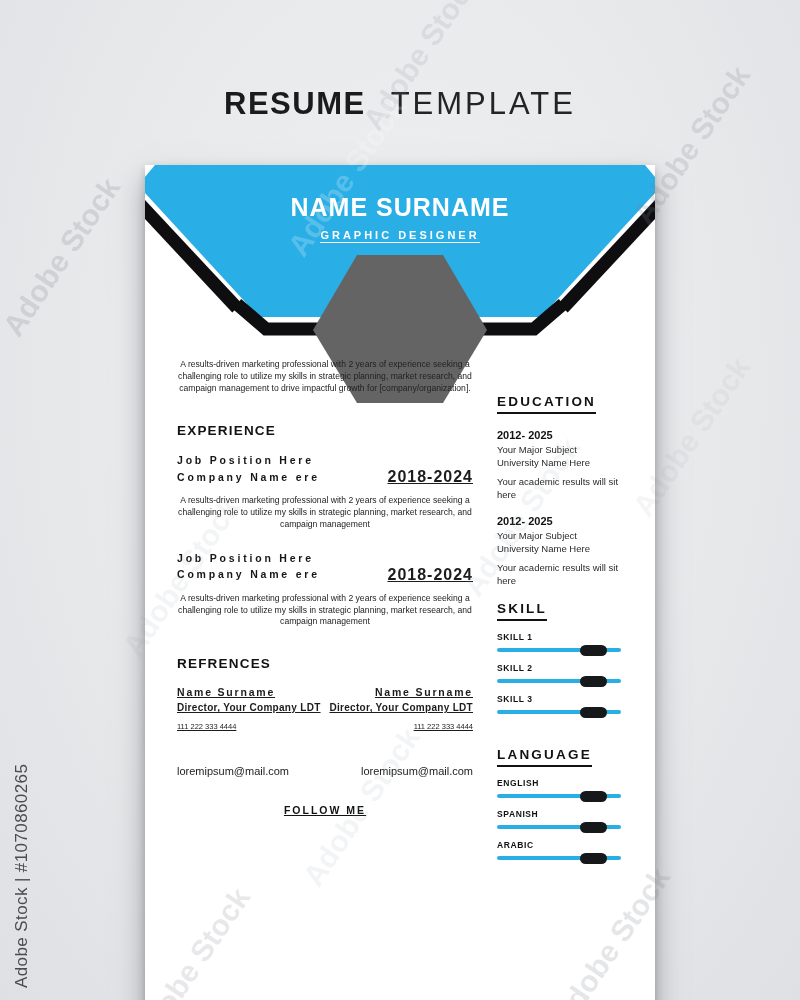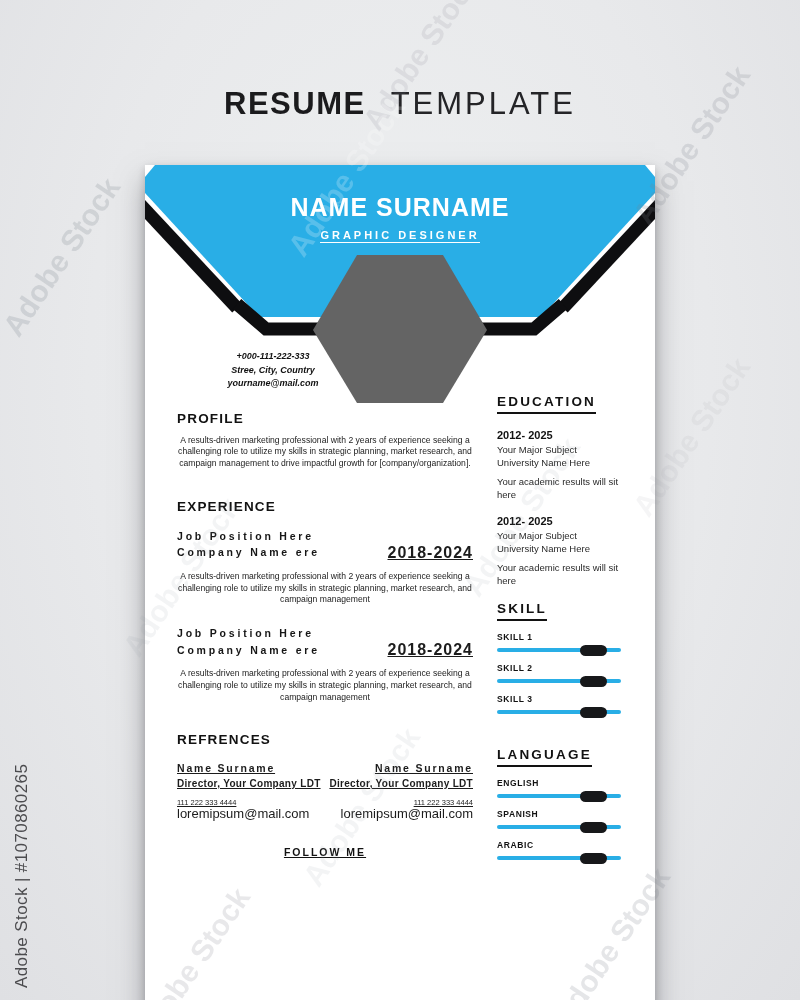--- a/index.html
+++ b/index.html
@@ -38,21 +38,21 @@
   .jobpos{font-weight:700;font-size:10.5px;letter-spacing:2.8px;line-height:15px;color:#161616;}
   .jobrow{display:flex;justify-content:space-between;align-items:center;}
   .jobdate{font-weight:700;font-size:16px;letter-spacing:1px;text-decoration:underline;}
   .mt-ref{margin-top:28px;}
   .refs{display:flex;justify-content:space-between;margin-top:13px;}
   .ref{width:146px;}
   .ref.right{text-align:right;}
   .ref-name{font-weight:700;font-size:10.5px;letter-spacing:1.8px;text-decoration:underline;line-height:16px;}
   .ref-title{font-weight:700;font-size:10px;letter-spacing:.3px;text-decoration:underline;line-height:16px;}
   .ref-phone{font-size:7.5px;text-decoration:underline;margin-top:5px;line-height:11px;}
-  .ref-email{font-size:13px;line-height:11px;}
+  .ref-email{font-size:11px;line-height:11px;margin-top:34px;}
   .follow{margin-top:23px;text-align:center;}
   .follow span{font-weight:700;font-size:10.5px;letter-spacing:2px;text-decoration:underline;color:#121212;}
   
   .rh{display:inline-block;font-weight:700;font-size:13.5px;letter-spacing:2.2px;
     border-bottom:2px solid #121212;padding-bottom:3px;color:#121212;}
   .edu{margin-top:14px;}
   .edu+.edu{margin-top:13px;}
   .edu-date{font-weight:700;font-size:11px;line-height:15px;color:#121212;}
   .edu-line{font-size:9.5px;line-height:13px;color:#2a2a2a;}
   .edu-result{font-size:9.5px;line-height:13px;color:#2a2a2a;margin-top:6px;width:140px;}
@@ -84,27 +84,21 @@
     <line x1="518" y1="36" x2="418" y2="143" stroke="#0e0e10" stroke-width="13"></line>
     <polyline points="92,139 121,164 389,164 418,139" fill="none" stroke="#0e0e10" stroke-width="13"></polyline>
     <polygon fill="#646464" points="212,90 298,90 342,165 298,238 212,238 168,165"></polygon>
   </svg>
   <div class="hdr-name">NAME SURNAME</div>
   <div class="hdr-role">
     <span>GRAPHIC DESIGNER</span>
   </div>
 
   <div class="col-left">
-    <div class="contact">
-      <div>+000-111-222-333</div>
-      <div>Stree, City, Country</div>
-      <div>yourname@mail.com</div>
-    </div>
-
-    <div class="h1 mt-profile">PROFILE</div>
+
     <div class="desc">A results-driven marketing professional with 2 years of experience seeking a challenging role to utilize my skills in strategic planning, market research, and campaign management to drive impactful growth for [company/organization].</div>
 
     <div class="h1 mt-exp">EXPERIENCE</div>
 
     <div class="job">
       <div class="jobpos">Job Position Here</div>
       <div class="jobrow">
         <span class="jobpos">Company Name ere</span>
         <span class="jobdate">2018-2024</span>
       </div>

